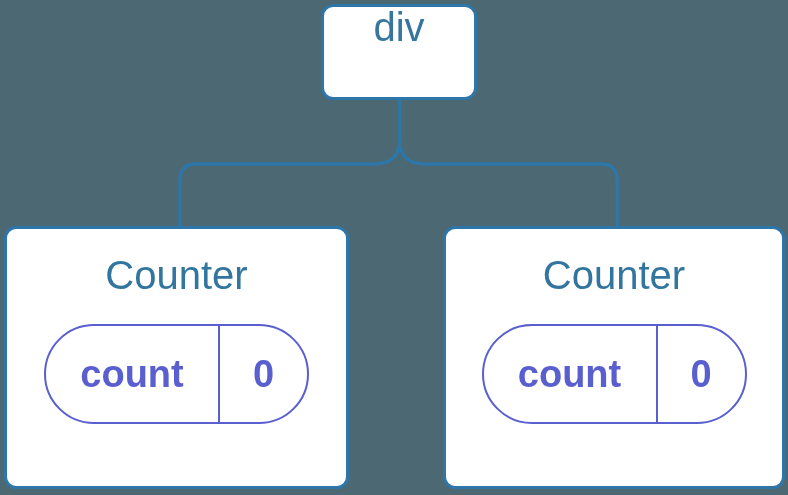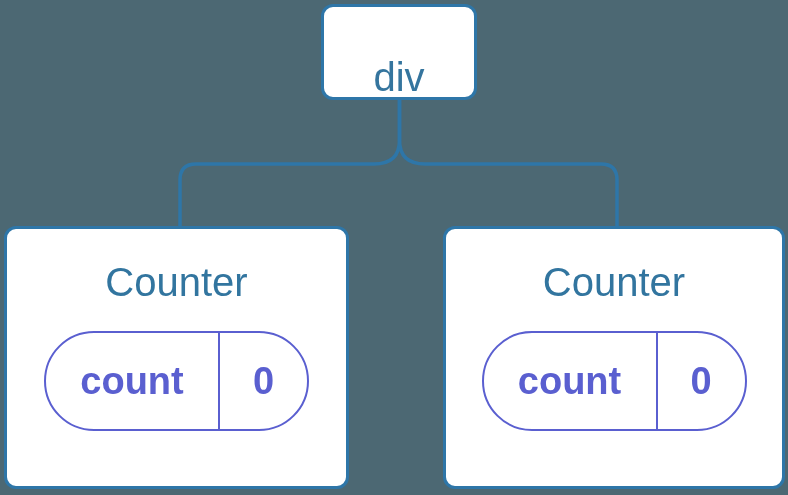--- a/index.html
+++ b/index.html
@@ -31,41 +31,41 @@
     position: absolute;
     left: 321px;
     top: 4px;
     width: 156px;
     height: 96px;
     background: #FFFFFF;
     border: 3px solid #2E76A8;
     border-radius: 12px;
     box-sizing: border-box;
     display: flex;
-    align-items: flex-end;
+    align-items: flex-start;
     justify-content: center;
   }
   .root-label {
     color: #35759E;
     font-size: 40px;
     font-weight: 500;
     line-height: 1;
   }
   .counter-card {
     position: absolute;
     top: 226px;
     height: 263px;
     background: #FFFFFF;
     border: 3px solid #2E76A8;
     border-radius: 12px;
     box-sizing: border-box;
     display: flex;
     flex-direction: column;
     align-items: center;
-    padding-top: 31px;
+    padding-top: 24px;
   }
   .counter-card.left  { left: 4px;   width: 345px; }
   .counter-card.right { left: 443px; width: 342px; }
   .counter-title {
     color: #32759F;
     font-size: 40px;
     font-weight: 500;
     line-height: 1.1;
   }
   .state-pill {

